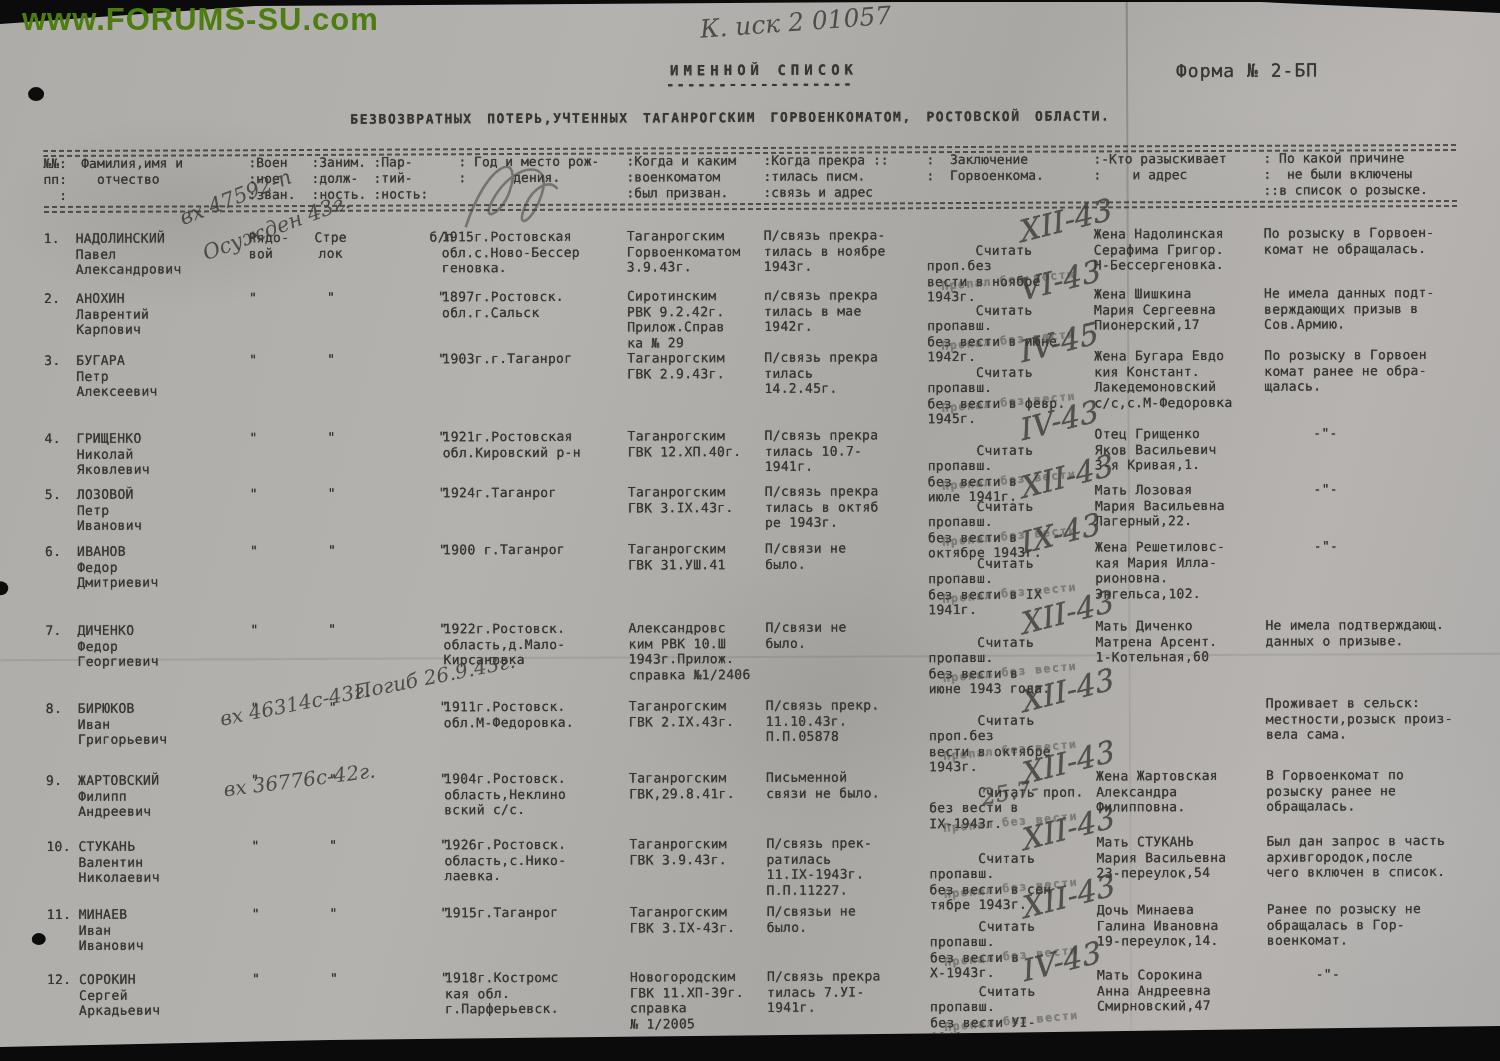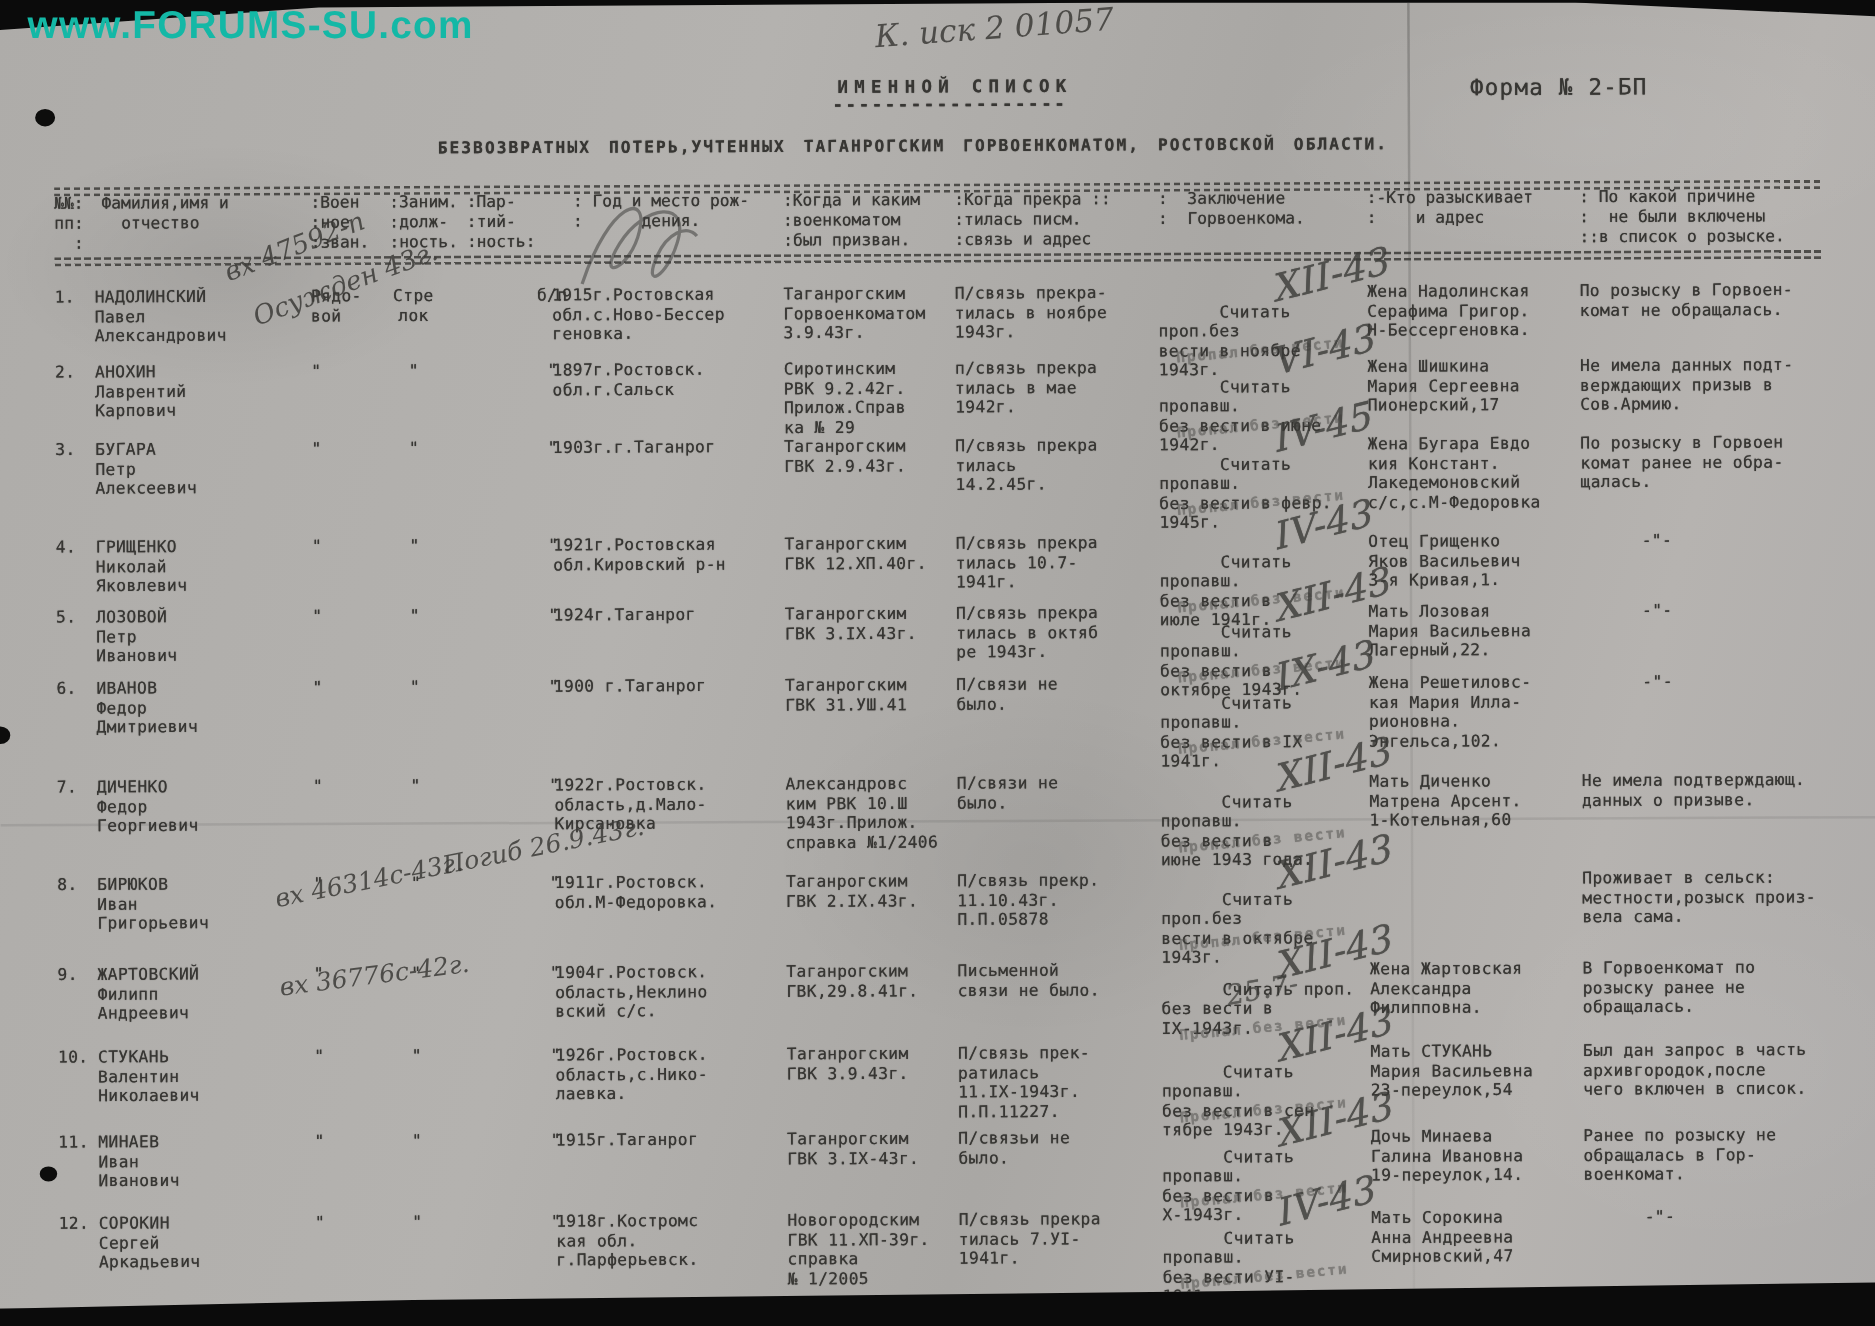--- a/index.html
+++ b/index.html
@@ -23,21 +23,21 @@
   .crease-v{position:absolute;left:1128px;top:0;width:2px;height:1040px;
     background:linear-gradient(180deg,rgba(50,50,48,.30),rgba(50,50,48,.12) 40%,rgba(50,50,48,.05));}
   .crease-h{position:absolute;left:0;top:656px;width:100%;height:2px;background:rgba(60,60,58,.12);}
   .hole{position:absolute;background:#0d0d0c;border-radius:50%;}
 
   
   .typed{color:#373633;text-shadow:0 0 .7px rgba(48,47,44,.85);}
   .watermark{
     position:absolute;left:22px;top:2px;z-index:40;
     font-family:"Liberation Sans","DejaVu Sans",sans-serif;
-    font-weight:bold;font-size:31px;color:#14b8a6;letter-spacing:1px;
+    font-weight:bold;font-size:31px;color:#4d7c0f;letter-spacing:1px;
   }
   .form-no{position:absolute;left:1178px;top:62px;font-size:18px;letter-spacing:1px;}
   .doc-title{position:absolute;left:672px;top:62px;font-size:14px;letter-spacing:5px;font-weight:bold;}
   .title-dash{position:absolute;left:668px;top:76px;font-size:14px;letter-spacing:2px;font-weight:bold;}
   .subtitle{position:absolute;left:352px;top:110px;font-size:13px;letter-spacing:1.6px;word-spacing:5px;font-weight:bold;}
 
   
   .table{position:absolute;left:45px;top:0;width:1430px;}
   .ruleline{position:absolute;left:0;width:1415px;height:8px;
     background-image:

